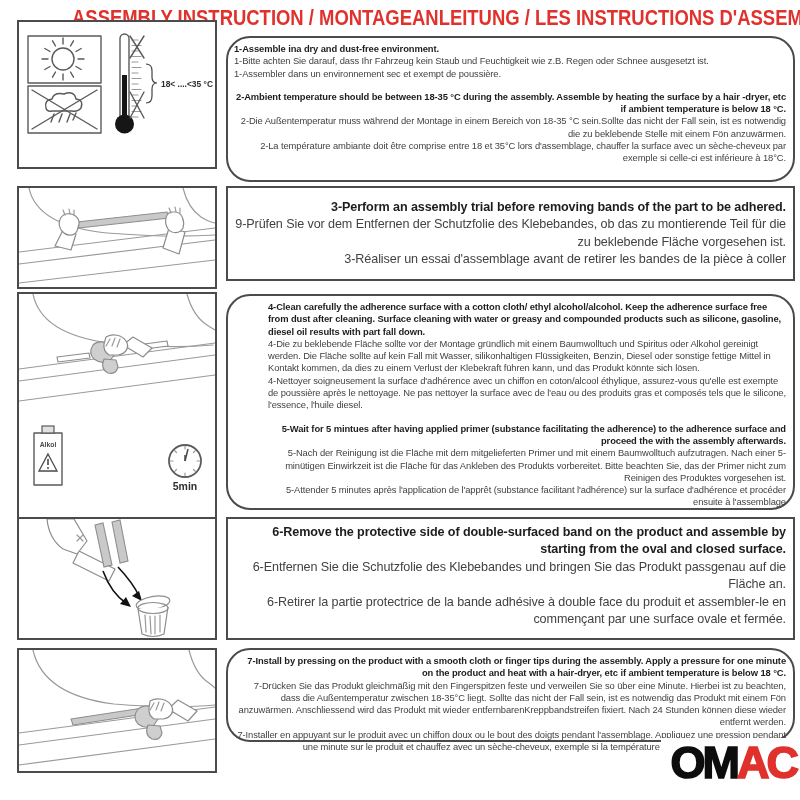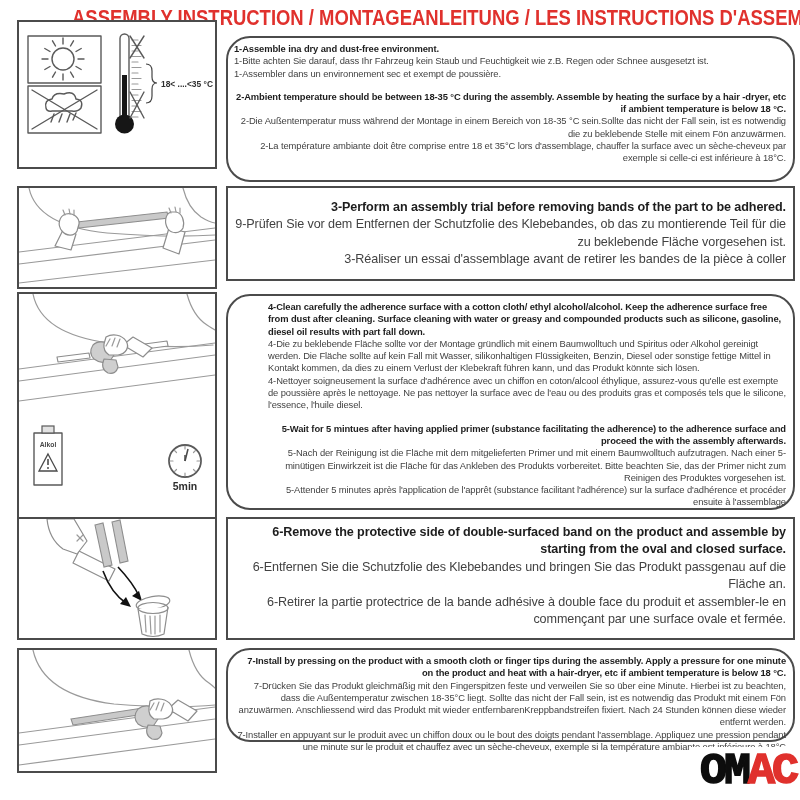--- a/index.html
+++ b/index.html
@@ -17,22 +17,22 @@
   .para{margin:0 0 11px 0;}
   .para:last-child{margin-bottom:0;text-align:right;}
   .en{font-weight:bold;color:#1d1d1d;}
   .de,.fr{color:#424242;}
   svg{display:block;}
   .ln{fill:none;stroke:#5a5a5a;stroke-width:1.4;stroke-linecap:round;stroke-linejoin:round;}
   .lt{fill:none;stroke:#9a9a9a;stroke-width:1.2;stroke-linecap:round;stroke-linejoin:round;}
   .hand{fill:#ffffff;stroke:#8d8d8d;stroke-width:1.2;stroke-linejoin:round;}
   .cloth{fill:#cfcfcf;stroke:#8d8d8d;stroke-width:1.1;stroke-linejoin:round;}
   .strip{fill:#c9c9c9;stroke:#8d8d8d;stroke-width:1.1;}
-  .logo{position:absolute;right:4px;bottom:1px;background:#fff;padding:2px 0 4px 10px;
-    font-family:Liberation Mono, monospace;font-weight:900;font-size:45px;line-height:46px;
+  .logo{position:absolute;right:4px;bottom:1px;background:#fff;padding:2px 0 13px 10px;
+    font-family:Liberation Sans, sans-serif;font-weight:900;font-size:45px;line-height:46px;
     letter-spacing:-3px;color:#0d0d0d;-webkit-text-stroke:1.6px currentColor;}
   .logo .red{color:#e0312d;-webkit-text-stroke:1.6px #e0312d;}
 </style>
 </head>
 <body>
 
 <div class="page">
 
   <div class="title">ASSEMBLY INSTRUCTION / MONTAGEANLEITUNG / LES INSTRUCTIONS D'ASSEMBLAGE</div>
 

